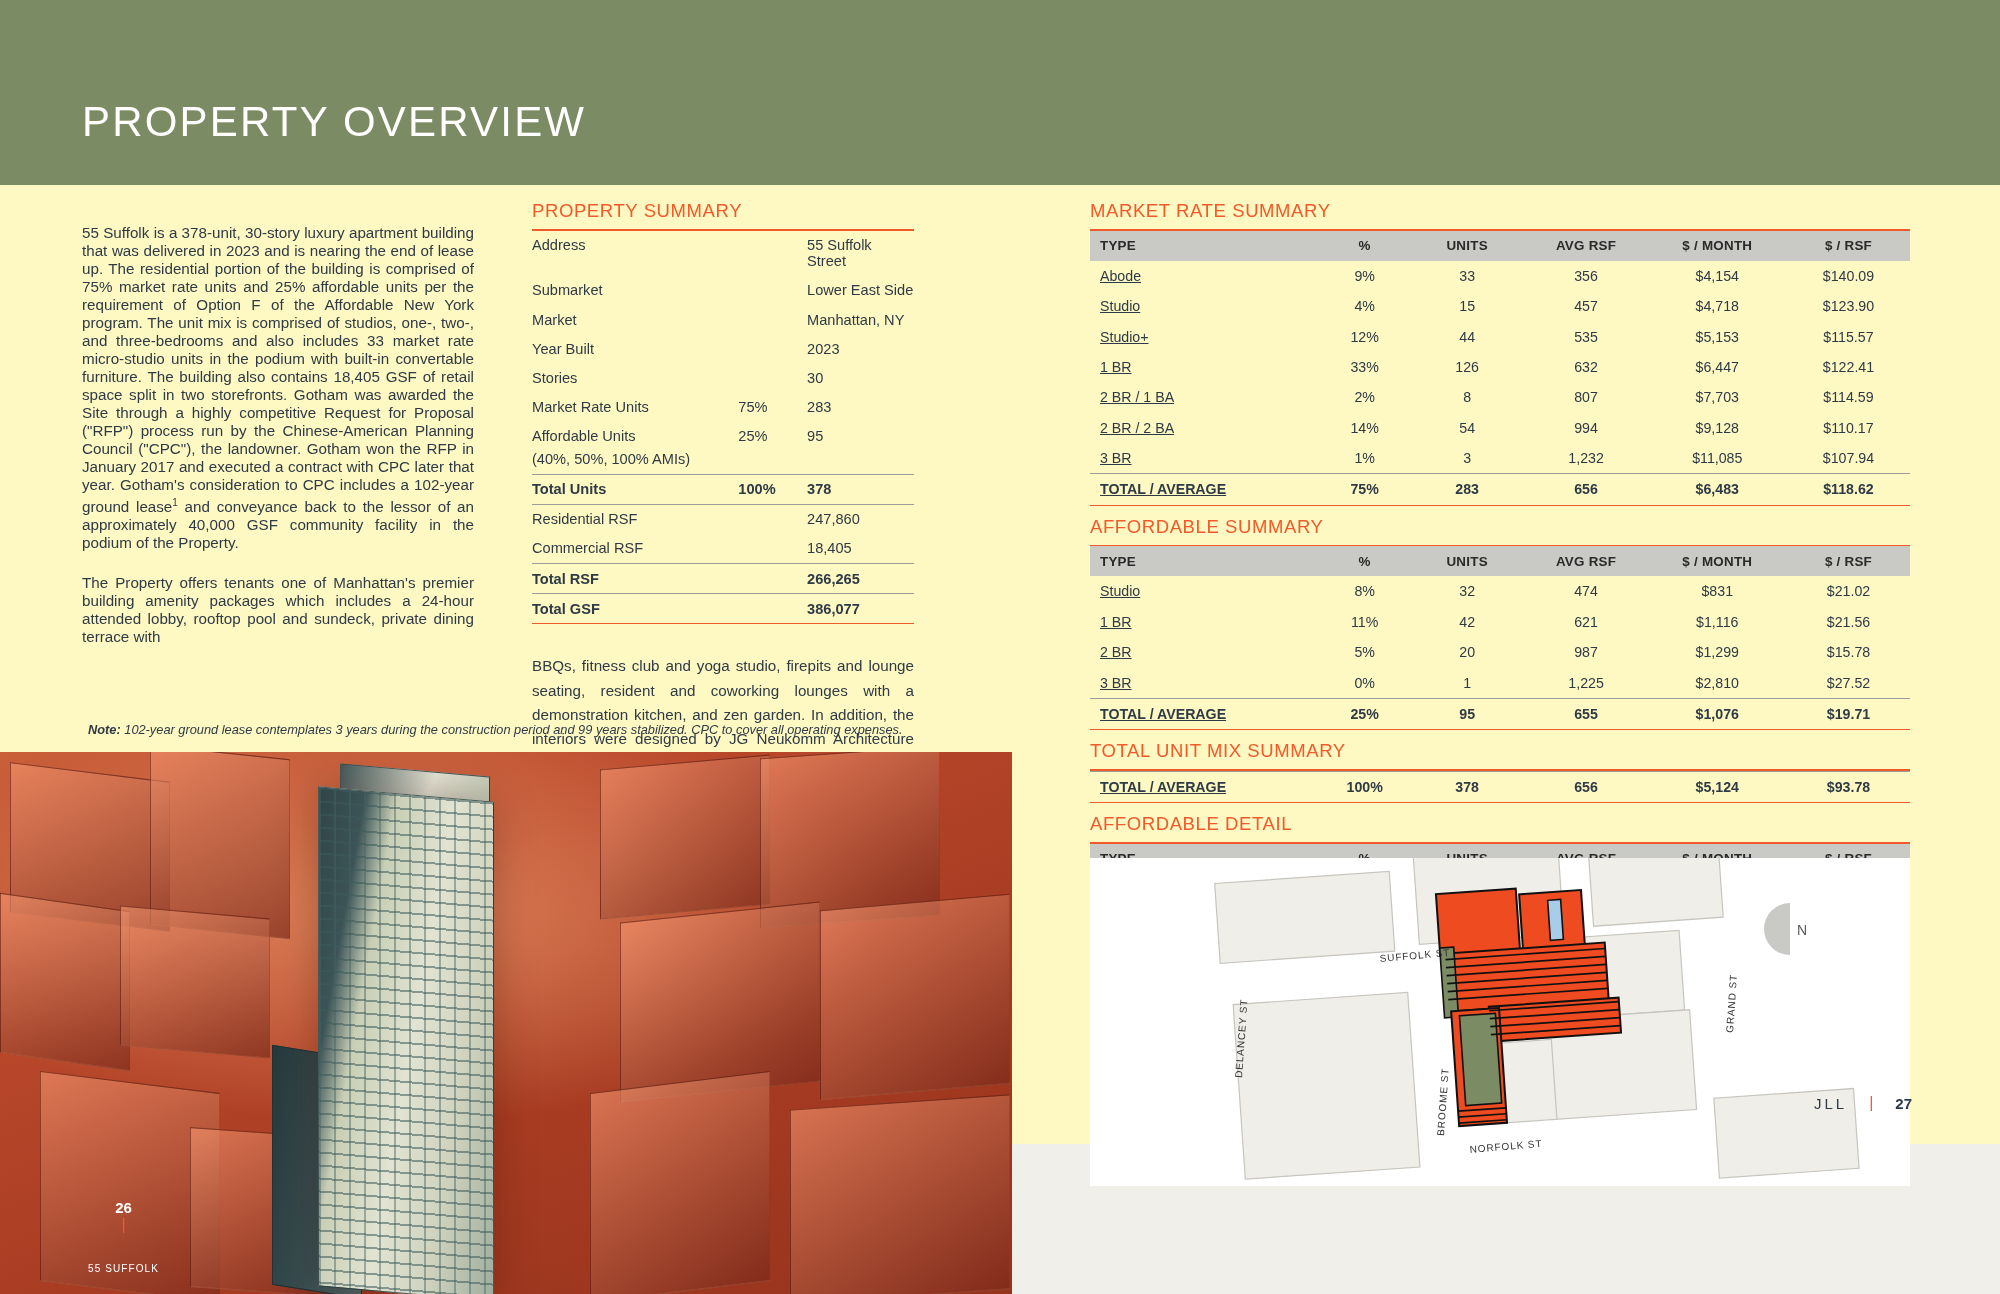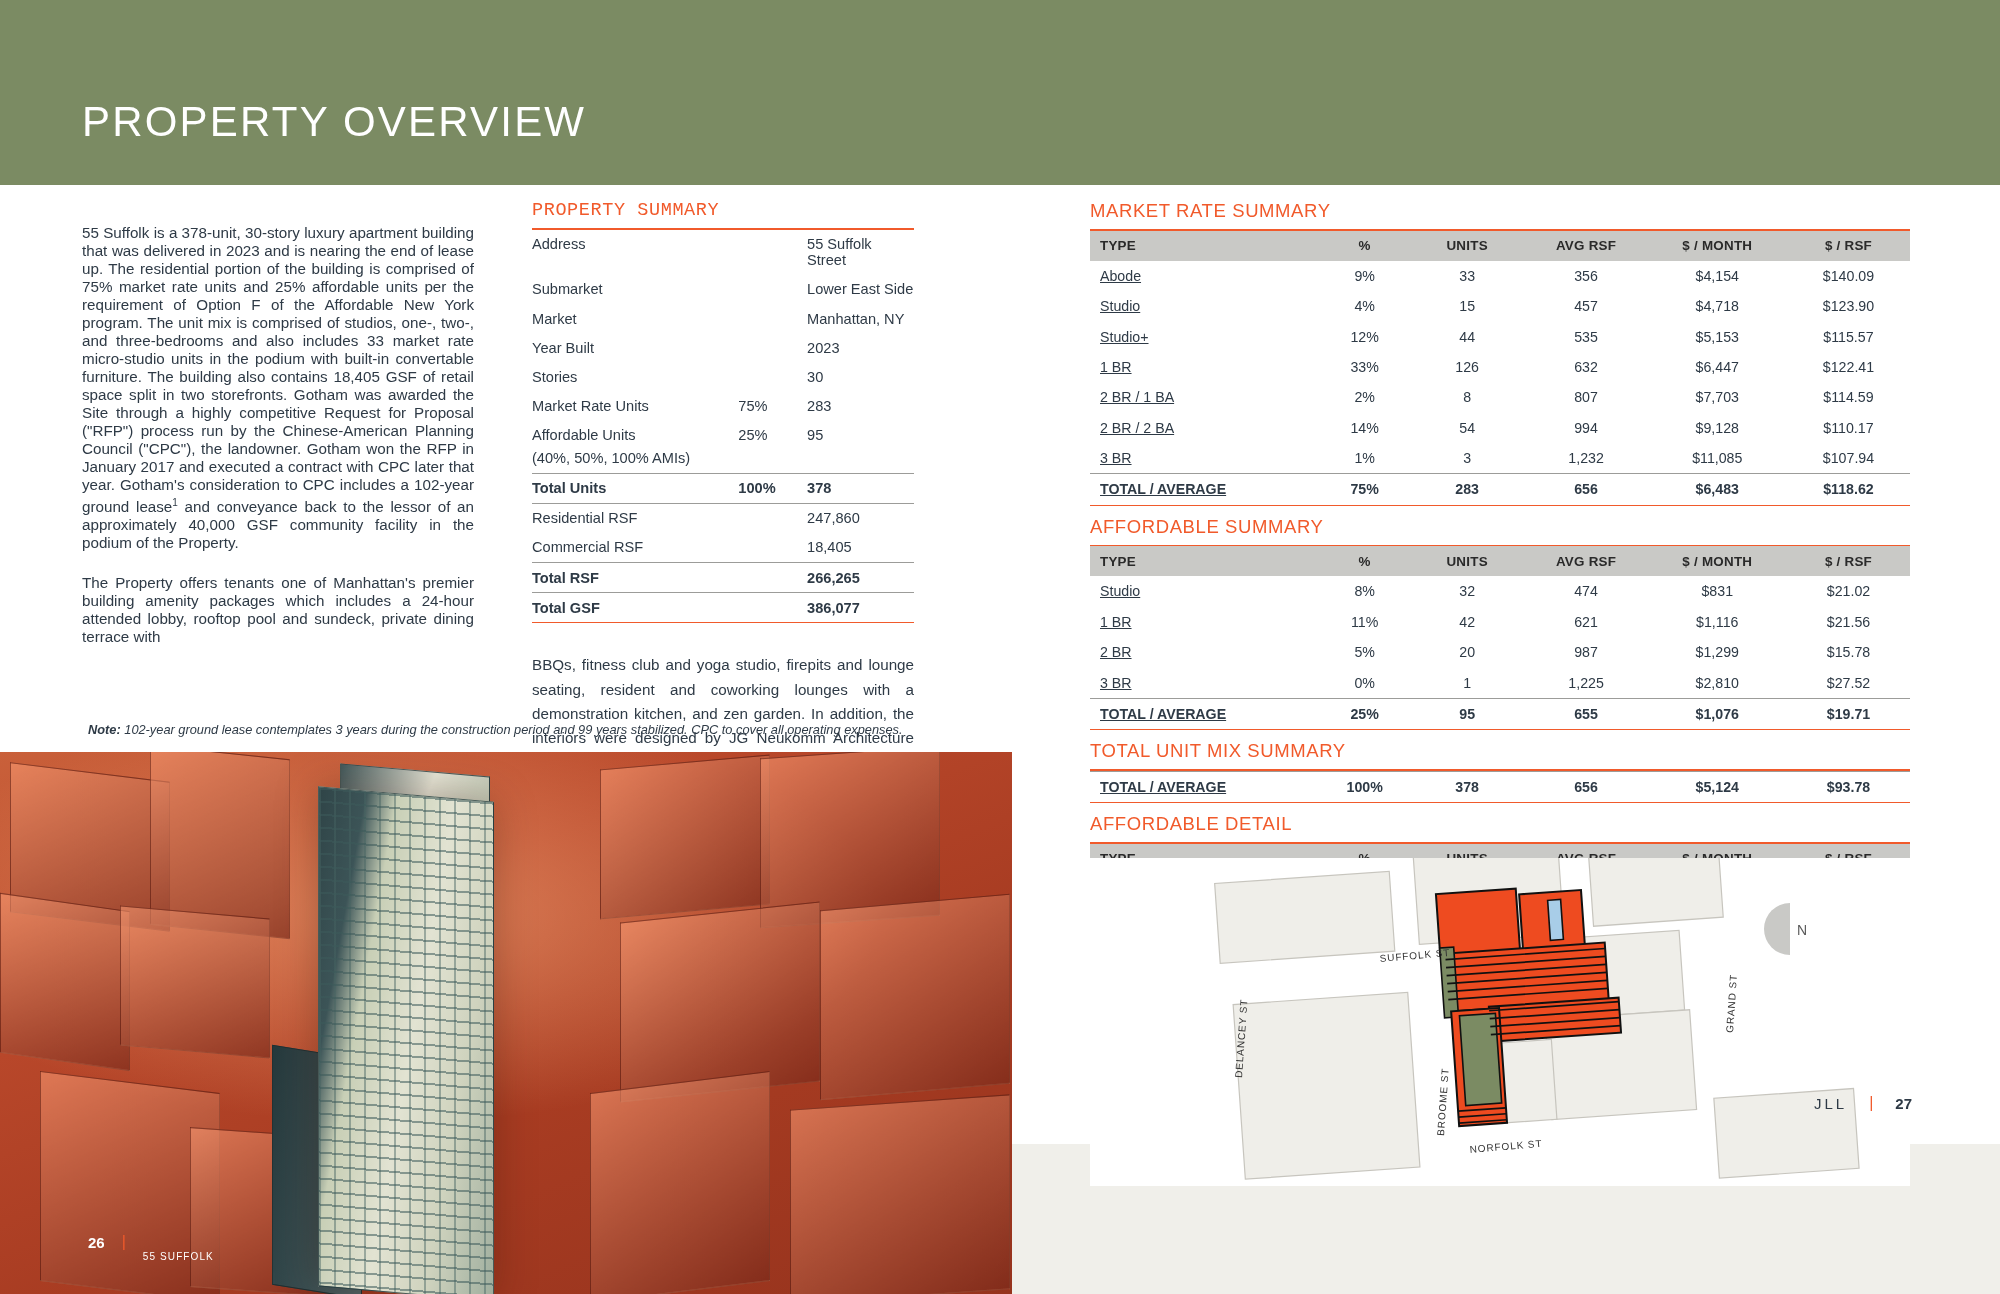--- a/index.html
+++ b/index.html
@@ -9,21 +9,21 @@
     height: 1294px;
     overflow: hidden;
     background: #F0EFEA;
     font-family: "Liberation Sans", sans-serif;
   }
 
   .page {
     position: relative;
     width: 2000px;
     height: 1144px;
-    background: #ffffff;
+    background: #fef9c3;
   }
 
   
   .header-band {
     position: absolute;
     left: 0; top: 0;
     width: 2000px;
     height: 185px;
     background: #7B8B63;
   }
@@ -60,21 +60,20 @@
     left: 532px;
     top: 200px;
     width: 382px;
   }
   .sec-title {
     color: #F15A2B;
     font-size: 18.5px;
     letter-spacing: 0.6px;
     font-weight: 400;
     padding-bottom: 7px;
-    font-family: Liberation Mono, monospace;
   }
   .rule-orange {
     height: 1.6px;
     background: #F15A2B;
     width: 100%;
   }
 
   table.ps {
     width: 100%;
     border-collapse: collapse;
@@ -175,25 +174,25 @@
     position: absolute;
     left: 272px; top: 300px;
     width: 90px; height: 240px;
     transform: skewY(9deg);
     background: linear-gradient(100deg, #26393C, #3A5053 60%, #53686A);
     border: 1px solid rgba(30,45,48,.9);
   }
   .footer-left {
     position: absolute;
     left: 88px;
-    bottom: 32px;
+    bottom: 20px;
     display: flex;
     align-items: center;
-    gap: 17px;
     z-index: 5;
+    flex-direction: column;
   }
   .footer-left .pg {
     color: #FFFFFF;
     font-weight: bold;
     font-size: 15px;
   }
   .footer-left .bar {
     color: #F15A2B;
     font-size: 16px;
   }

